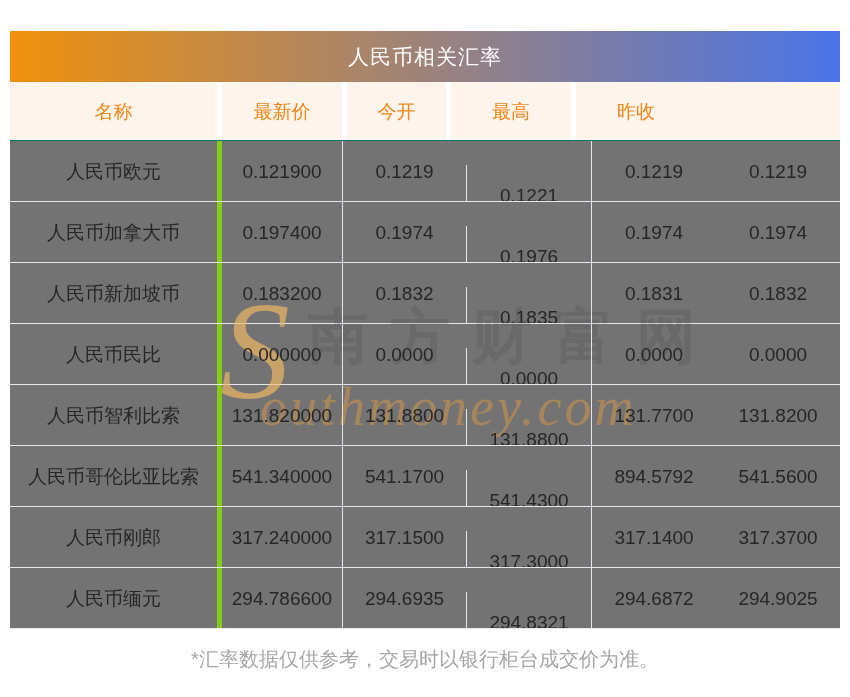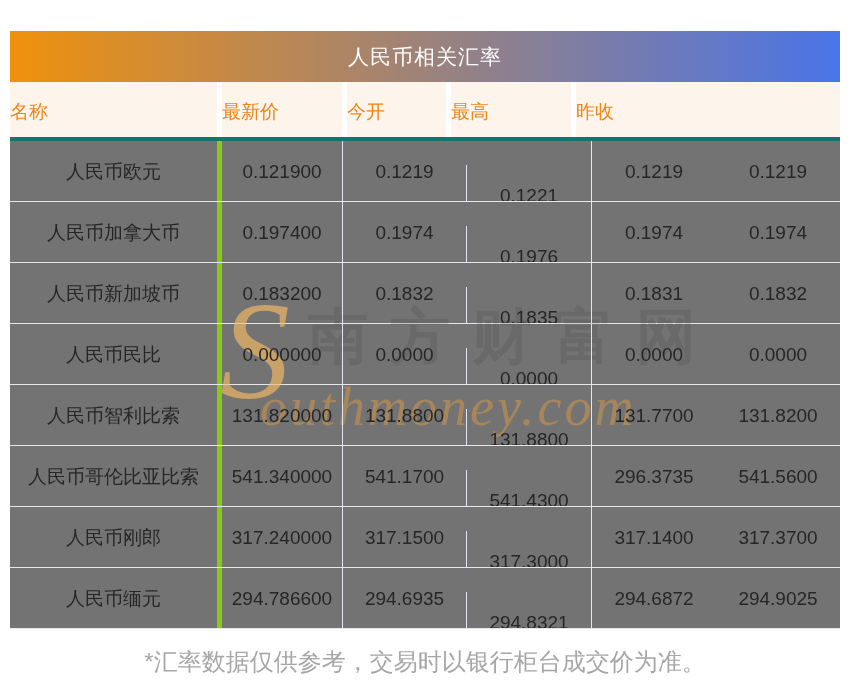--- a/index.html
+++ b/index.html
@@ -30,22 +30,22 @@
     letter-spacing: 1px;
   }
 
   .header-row {
     display: flex;
     height: 59px;
     line-height: 59px;
     background: #fdf5ec;
     color: #f08519;
     font-size: 19px;
-    text-align: left;
-    border-bottom: 4px solid #0f766e;
+    text-align: center;
+    border-bottom: 1px solid #0f766e;
     box-sizing: border-box;
   }
   .hcell { box-sizing: border-box; }
   .hcell:nth-child(1) { width: 207px; }
   .hcell:nth-child(2) { width: 125px; border-left: 5px solid #ffffff; }
   .hcell:nth-child(3) { width: 104px; border-left: 5px solid #ffffff; }
   .hcell:nth-child(4) { width: 125px; border-left: 5px solid #ffffff; }
   .hcell:nth-child(5) { width: 125px; border-left: 5px solid #ffffff; }
   .hcell:nth-child(6) { width: 124px; }
 
@@ -114,21 +114,21 @@
     color: rgba(244, 162, 60, 0.42);
     white-space: nowrap;
   }
 
   .footer {
     position: absolute;
     left: 0;
     top: 646px;
     width: 850px;
     text-align: center;
-    font-size: 24px;
+    font-size: 20px;
     color: #a6a6a6;
   }
 </style>
 </head>
 <body>
 
 <div class="page">
 
   <div class="table-card">
 
@@ -188,21 +188,21 @@
     <div class="cell">131.8800</div>
     <div class="cell">131.7700</div>
     <div class="cell">131.8200</div>
   </div>
 
   <div class="row">
     <div class="cell">人民币哥伦比亚比索</div>
     <div class="cell">541.340000</div>
     <div class="cell">541.1700</div>
     <div class="cell">541.4300</div>
-    <div class="cell">296.3735</div>
+    <div class="cell">894.5792</div>
     <div class="cell">541.5600</div>
   </div>
 
   <div class="row">
     <div class="cell">人民币刚郎</div>
     <div class="cell">317.240000</div>
     <div class="cell">317.1500</div>
     <div class="cell">317.3000</div>
     <div class="cell">317.1400</div>
     <div class="cell">317.3700</div>

